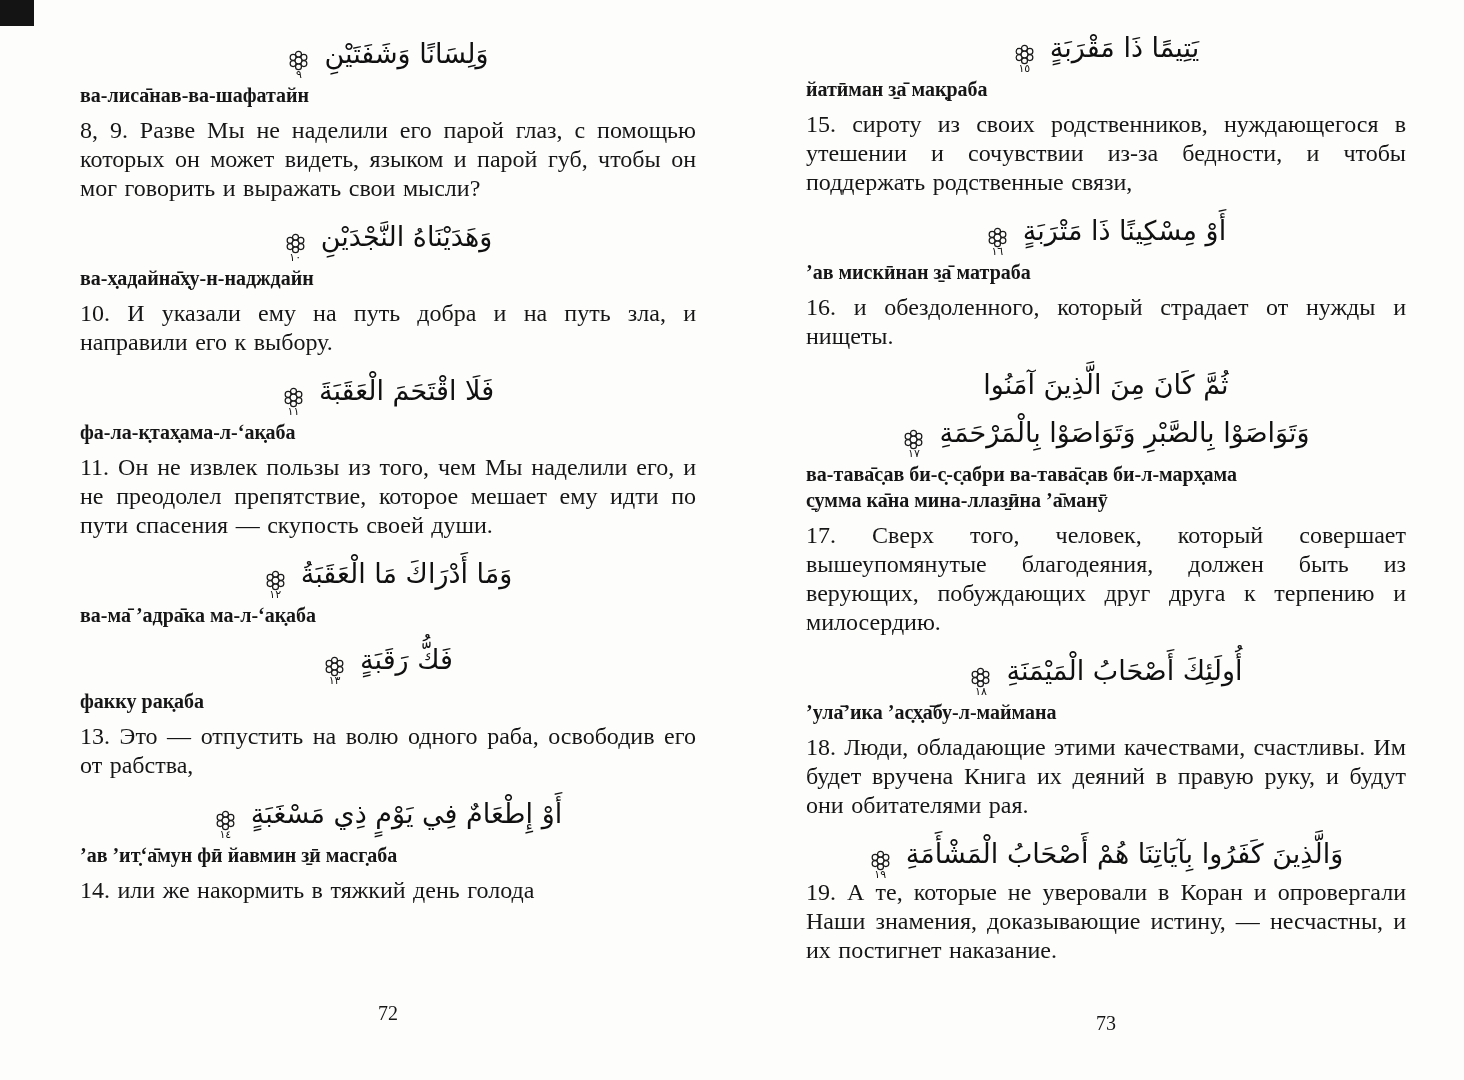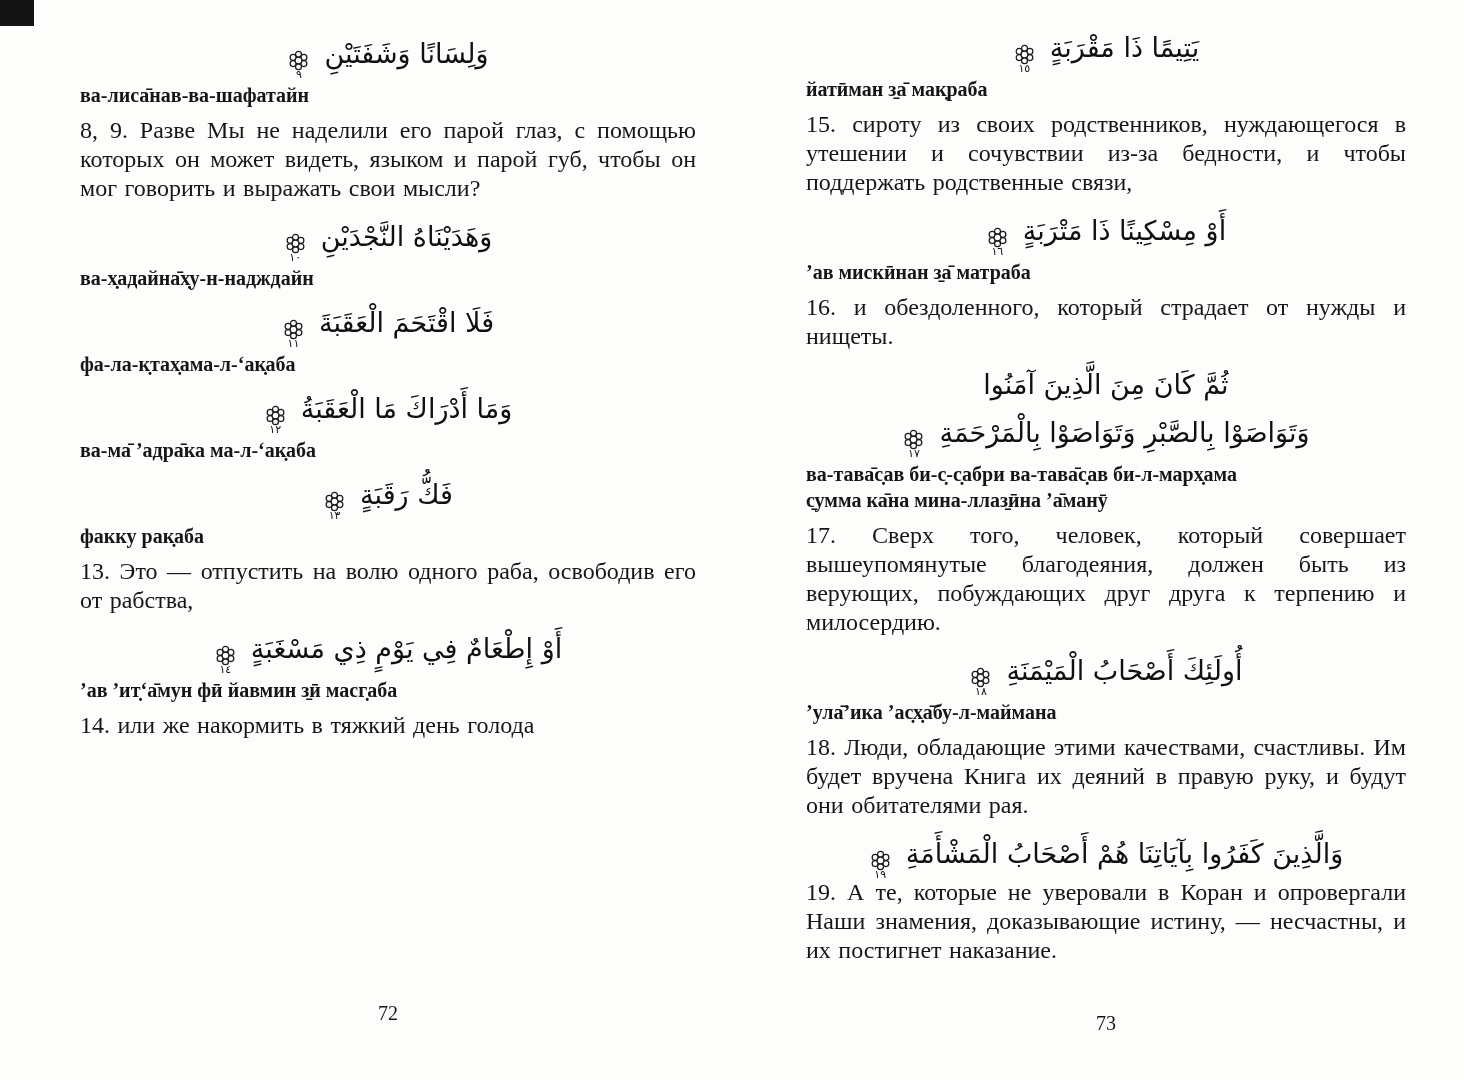--- a/index.html
+++ b/index.html
@@ -109,32 +109,34 @@
   <section class="verse-block">
     <div class="arabic-line"><span>وَهَدَيْنَاهُ النَّجْدَيْنِ</span><span class="ayah">
           <svg viewBox="0 0 24 24">
             <use href="#rosette-shape"></use>
           </svg>
           <span class="ayah-num">١٠</span>
         </span></div>
     <div class="translit-group">
         <div class="translit">ва-х̣адайна̄х̣у-н-надждайн</div>
       </div>
+    <p class="translation">10. И указали ему на путь добра и на путь зла, и направили его к выбору.</p>
   </section>
 
   <section class="verse-block">
     <div class="arabic-line"><span>فَلَا اقْتَحَمَ الْعَقَبَةَ</span><span class="ayah">
           <svg viewBox="0 0 24 24">
             <use href="#rosette-shape"></use>
           </svg>
           <span class="ayah-num">١١</span>
         </span></div>
     <div class="translit-group">
         <div class="translit">фа-ла-к̣тах̣ама-л-‘ак̣аба</div>
       </div>
+    <p class="translation">11. Он не извлек пользы из того, чем Мы наделили его, и не преодолел препятствие, которое мешает ему идти по пути спасения — скупость своей души.</p>
   </section>
 
   <section class="verse-block">
     <div class="arabic-line"><span>وَمَا أَدْرَاكَ مَا الْعَقَبَةُ</span><span class="ayah">
           <svg viewBox="0 0 24 24">
             <use href="#rosette-shape"></use>
           </svg>
           <span class="ayah-num">١٢</span>
         </span></div>
     <div class="translit-group">

